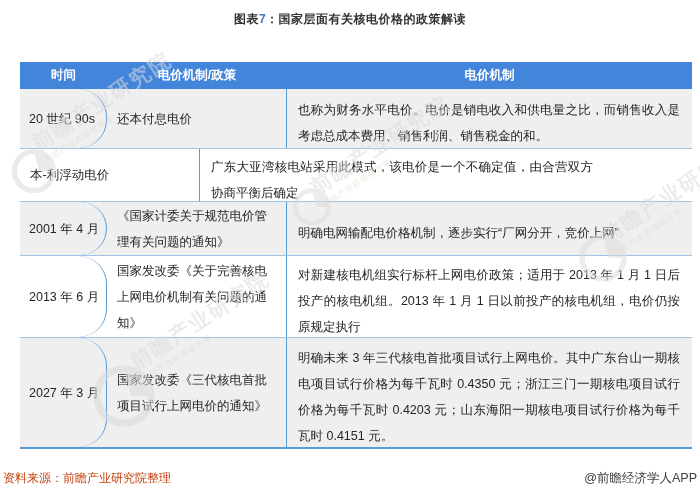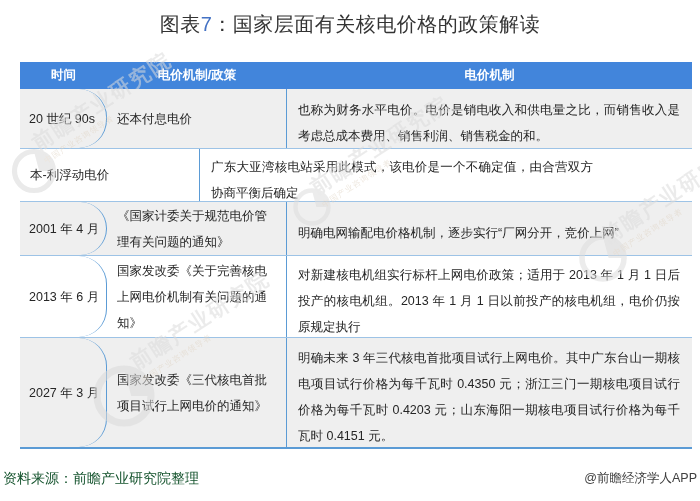--- a/index.html
+++ b/index.html
@@ -10,22 +10,22 @@
     background: #ffffff;
     color: #262626;
     overflow: hidden;
   }
 
   
   .title {
     position: absolute;
     top: 11px; left: 0; right: 0;
     text-align: center;
-    font-size: 20px;
-    font-weight: normal;
+    font-size: 12px;
+    font-weight: bold;
     color: #333333;
     letter-spacing: 0.5px;
   }
   .title .num { color: #4472C4; }
 
   
   .tbl {
     position: absolute;
     left: 20px; top: 62px;
     width: 672px;
@@ -64,22 +64,22 @@
   .td.c1 { padding-left: 9px;  border-right: 1px solid #5B9BD5; border-radius: 28px; }
   .td.c2 { padding: 9px 10px;  border-right: 1px solid #5B9BD5; }
   .td.c3 { padding: 3px 12px 3px 11px; margin-top: 9px; }
   .td .cell-text { width: 100%; }
   .td.c3 .cell-text { text-align: justify; }
 
   
   .footer-source {
     position: absolute;
     left: 3px; top: 470px;
-    font-size: 14px;
-    color: #14532d;
+    font-size: 12px;
+    color: #c2410c;
   }
   .footer-brand {
     position: absolute;
     right: 3px; top: 470px;
     font-size: 12.5px;
     color: #404040;
   }
 
   
   .wm {

